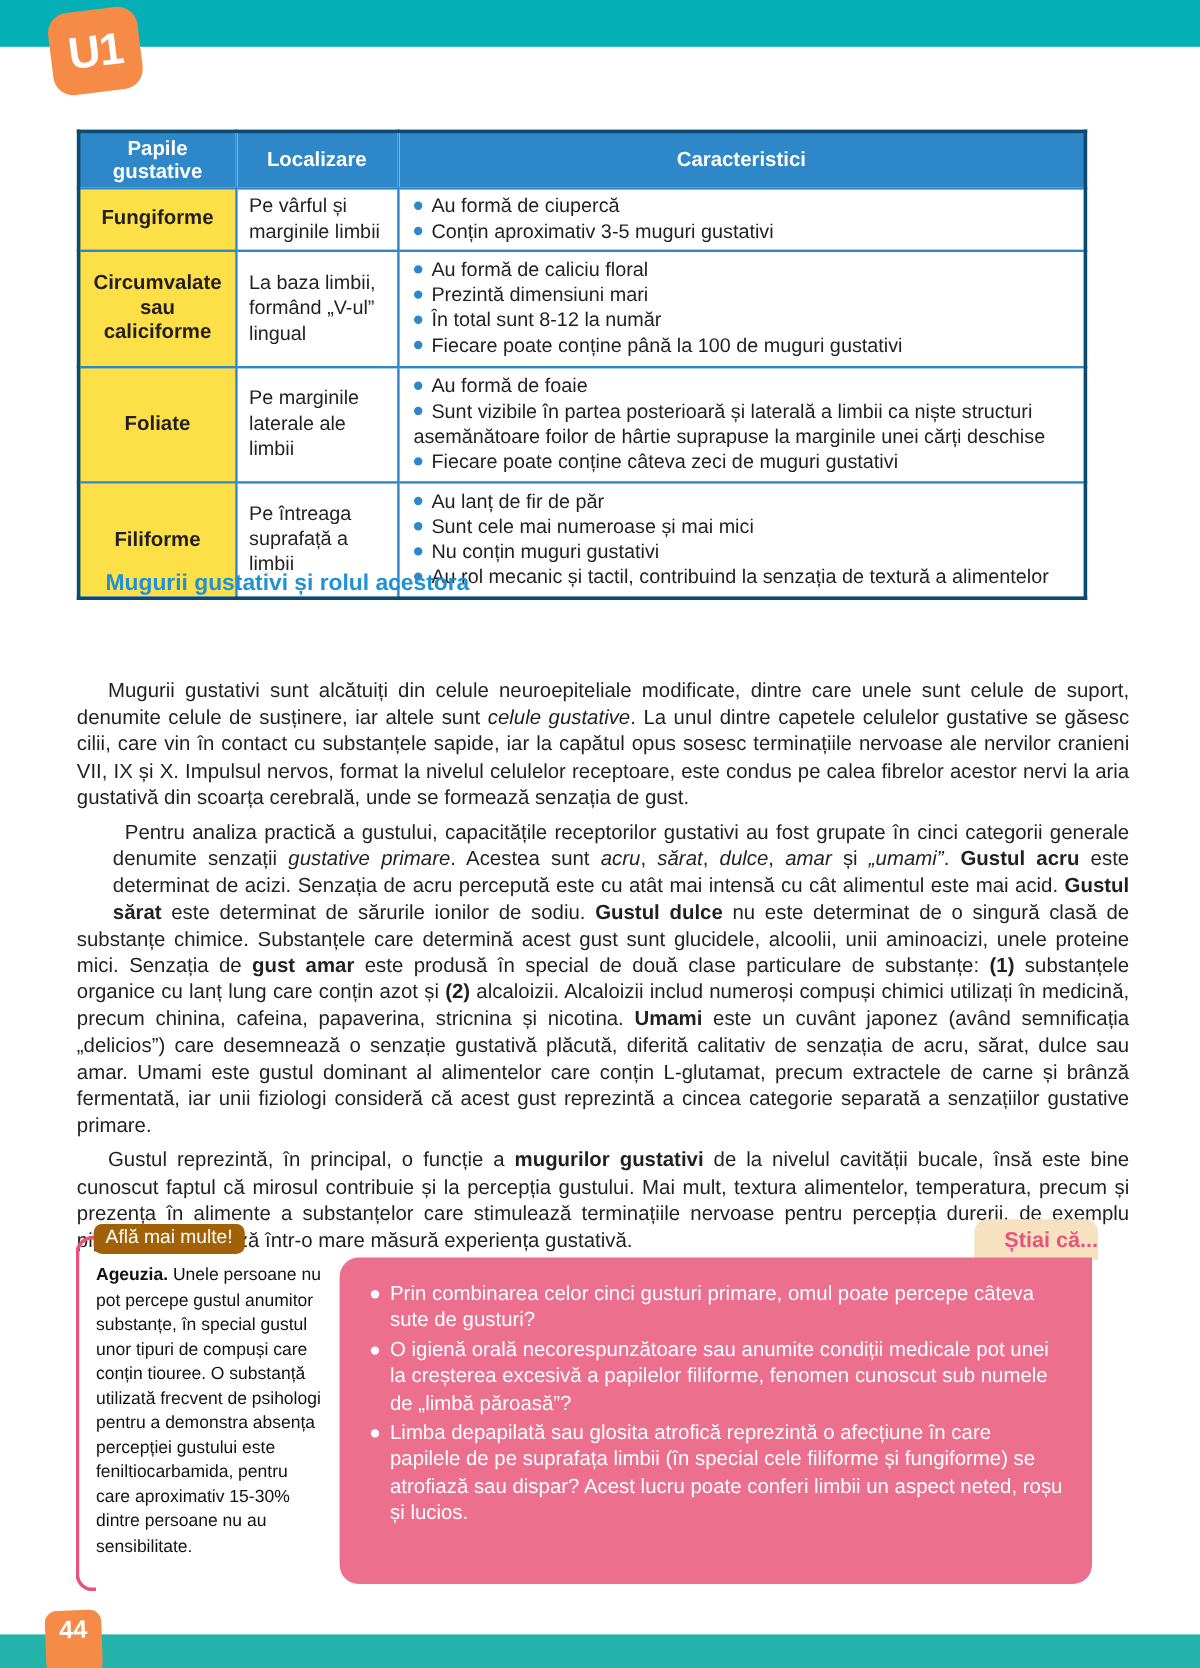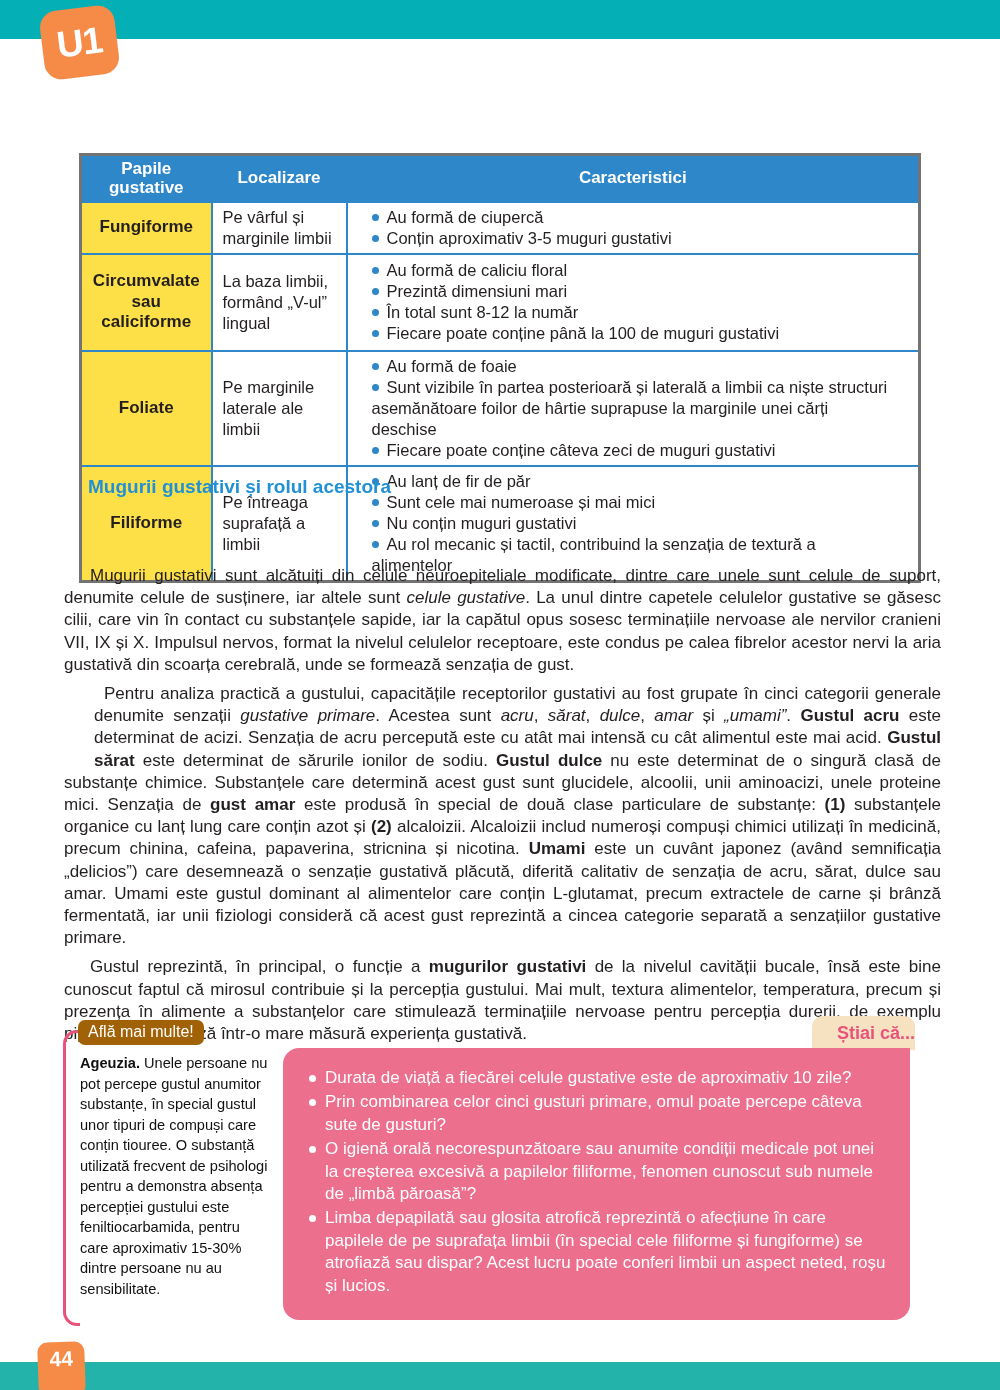--- a/index.html
+++ b/index.html
@@ -9,29 +9,29 @@
 
   .top-band { position:absolute; left:0; top:0; width:100%; height:39px; background:#04b0b6; }
   .bottom-band { position:absolute; left:0; top:1362px; width:100%; height:28px; background:#23b3aa; }
 
   .unit-badge { position:absolute; left:42px; top:8px; width:75px; height:69px; background:#f68b48;
     border-radius:17px; transform:rotate(-7deg); display:flex; align-items:center; justify-content:center;
     color:#fff; font-weight:bold; font-size:37px; letter-spacing:-1px; }
   .page-title { position:absolute; left:156px; top:47px; font-size:28px; font-weight:bold;
     color:#2191d6; letter-spacing:-0.5px; }
 
-  table.papillae { position:absolute; left:79px; top:108px; width:839px; border-collapse:collapse;
-    table-layout:fixed; border:3px solid #737373;margin-top:45px; }
+  table.papillae { position:absolute; left:64px; top:108px; width:839px; border-collapse:collapse;
+    table-layout:fixed; border:3px solid #0c4a6e; }
   table.papillae th, table.papillae td { border:2px solid #2e87c8; vertical-align:middle; overflow:hidden; }
   thead th { background:#2e87c8; color:#fff; font-size:17px; font-weight:bold; text-align:center;
     line-height:1.15; height:47px; padding:2px 4px; }
   th.cell-name { background:#fde047; font-size:17px; font-weight:bold; text-align:center;
     color:#231f20; padding:2px 6px; line-height:1.2; }
   td.cell-loc { background:#fff; font-size:16.5px; padding:2px 10px; line-height:21px; }
-  td.cell-char { background:#fff; font-size:16.5px; padding:4px 24px; line-height:21px; }
+  td.cell-char { background:#fff; font-size:16.5px; padding:4px 12px; line-height:21px; }
   .tbullet::before { content:""; display:inline-block; width:7px; height:7px; border-radius:50%;
     background:#2e87c8; margin-right:8px; position:relative; top:-2px; }
   tbody tr:nth-child(1) th, tbody tr:nth-child(1) td { height:47px; }
   tbody tr:nth-child(2) th, tbody tr:nth-child(2) td { height:97px; }
   tbody tr:nth-child(3) th, tbody tr:nth-child(3) td { height:96px; }
   tbody tr:nth-child(4) th, tbody tr:nth-child(4) td { height:97px; }
 
   .section-heading { position:absolute; left:88px; top:476px; font-size:19px; font-weight:bold; color:#2191d6; }
 
   .body-text { position:absolute; left:64px; top:537px; width:877px; font-size:17px; line-height:22.2px;
@@ -141,21 +141,20 @@
   <div class="learn-more-label">Află mai multe!</div>
   <div class="learn-more-text">
     <b>Ageuzia. </b><span>Unele persoane nu pot percepe gustul anumitor substanțe, în special gustul unor tipuri de compuși care conțin tiouree. O substanță utilizată frecvent de psihologi pentru a demonstra absența percepției gustului este feniltiocarbamida, pentru care aproximativ 15-30% dintre persoane nu au sensibilitate.</span>
   </div>
 
   <div class="dyk-tab">
     <span>Știai că...</span>
   </div>
   <div class="dyk-box">
     <ul>
-        <li>Durata de viață a fiecărei celule gustative este de aproximativ 10 zile?</li>
         <li>Prin combinarea celor cinci gusturi primare, omul poate percepe câteva sute de gusturi?</li>
         <li>O igienă orală necorespunzătoare sau anumite condiții medicale pot unei la creșterea excesivă a papilelor filiforme, fenomen cunoscut sub numele de „limbă păroasă”?</li>
         <li>Limba depapilată sau glosita atrofică reprezintă o afecțiune în care papilele de pe suprafața limbii (în special cele filiforme și fungiforme) se atrofiază sau dispar? Acest lucru poate conferi limbii un aspect neted, roșu și lucios.</li>
       </ul>
   </div>
 
   <div class="bottom-band"></div>
   <div class="page-number-badge">
     <span>44</span>
   </div>

